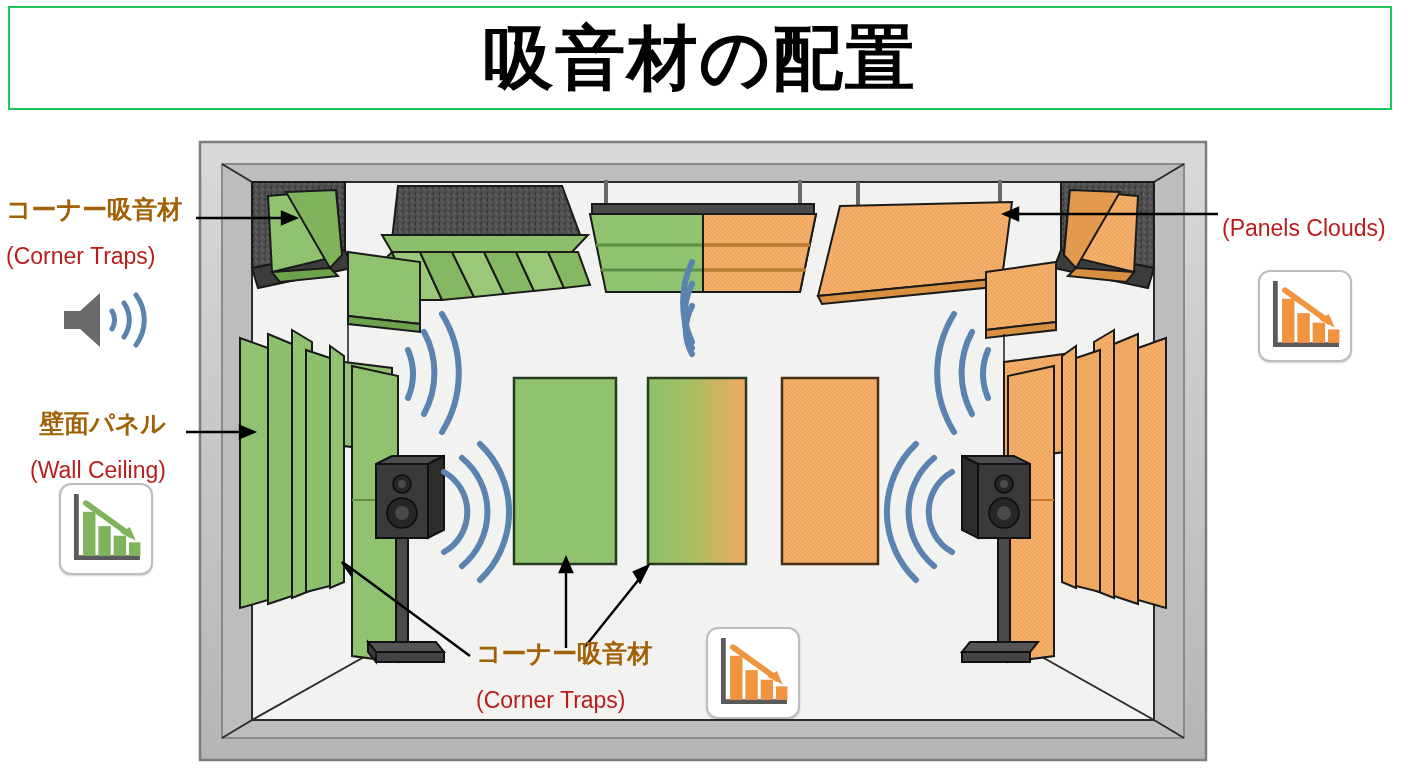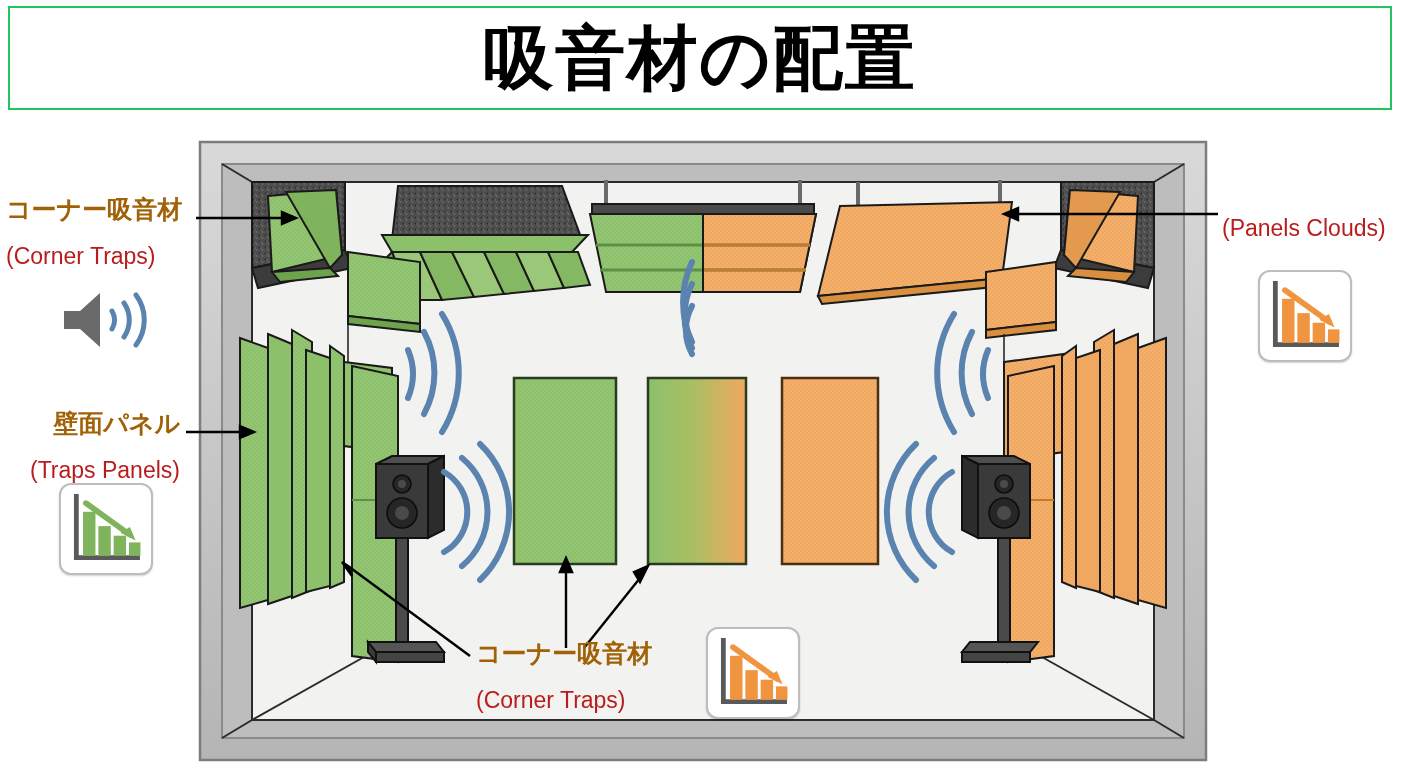--- a/index.html
+++ b/index.html
@@ -275,21 +275,21 @@
     <path d="M6,26 L22,26 L42,8 L42,62 L22,44 L6,44 Z" fill="#6a6a6a"></path>
     <g fill="none" stroke="#5b83b0" stroke-width="5" stroke-linecap="round">
       <path d="M54,26 A18,18 0 0 1 54,44"></path>
       <path d="M66,18 A30,30 0 0 1 66,52"></path>
       <path d="M78,10 A42,42 0 0 1 78,60"></path>
     </g>
   </svg>
 
   <div class="callout" id="callout-wall-left">
     <div class="jp">壁面パネル</div>
-    <div class="en">(Traps Panels)</div>
+    <div class="en">(Wall Ceiling)</div>
   </div>
 
   <div class="chart-icon" id="icon-wall-left">
     <svg viewBox="0 0 94 92" width="90" height="88">
       <path d="M16,12 L16,76 L80,76" fill="none" stroke="#5a5a5a" stroke-width="5" stroke-linecap="square"></path>
       <rect x="23" y="28" width="13" height="46" fill="#7fb35c"></rect>
       <rect x="39" y="43" width="13" height="31" fill="#7fb35c"></rect>
       <rect x="55" y="53" width="13" height="21" fill="#7fb35c"></rect>
       <rect x="71" y="60" width="12" height="14" fill="#7fb35c"></rect>
       <line x1="26" y1="19" x2="72" y2="52" stroke="#7fb35c" stroke-width="6" stroke-linecap="round"></line>

